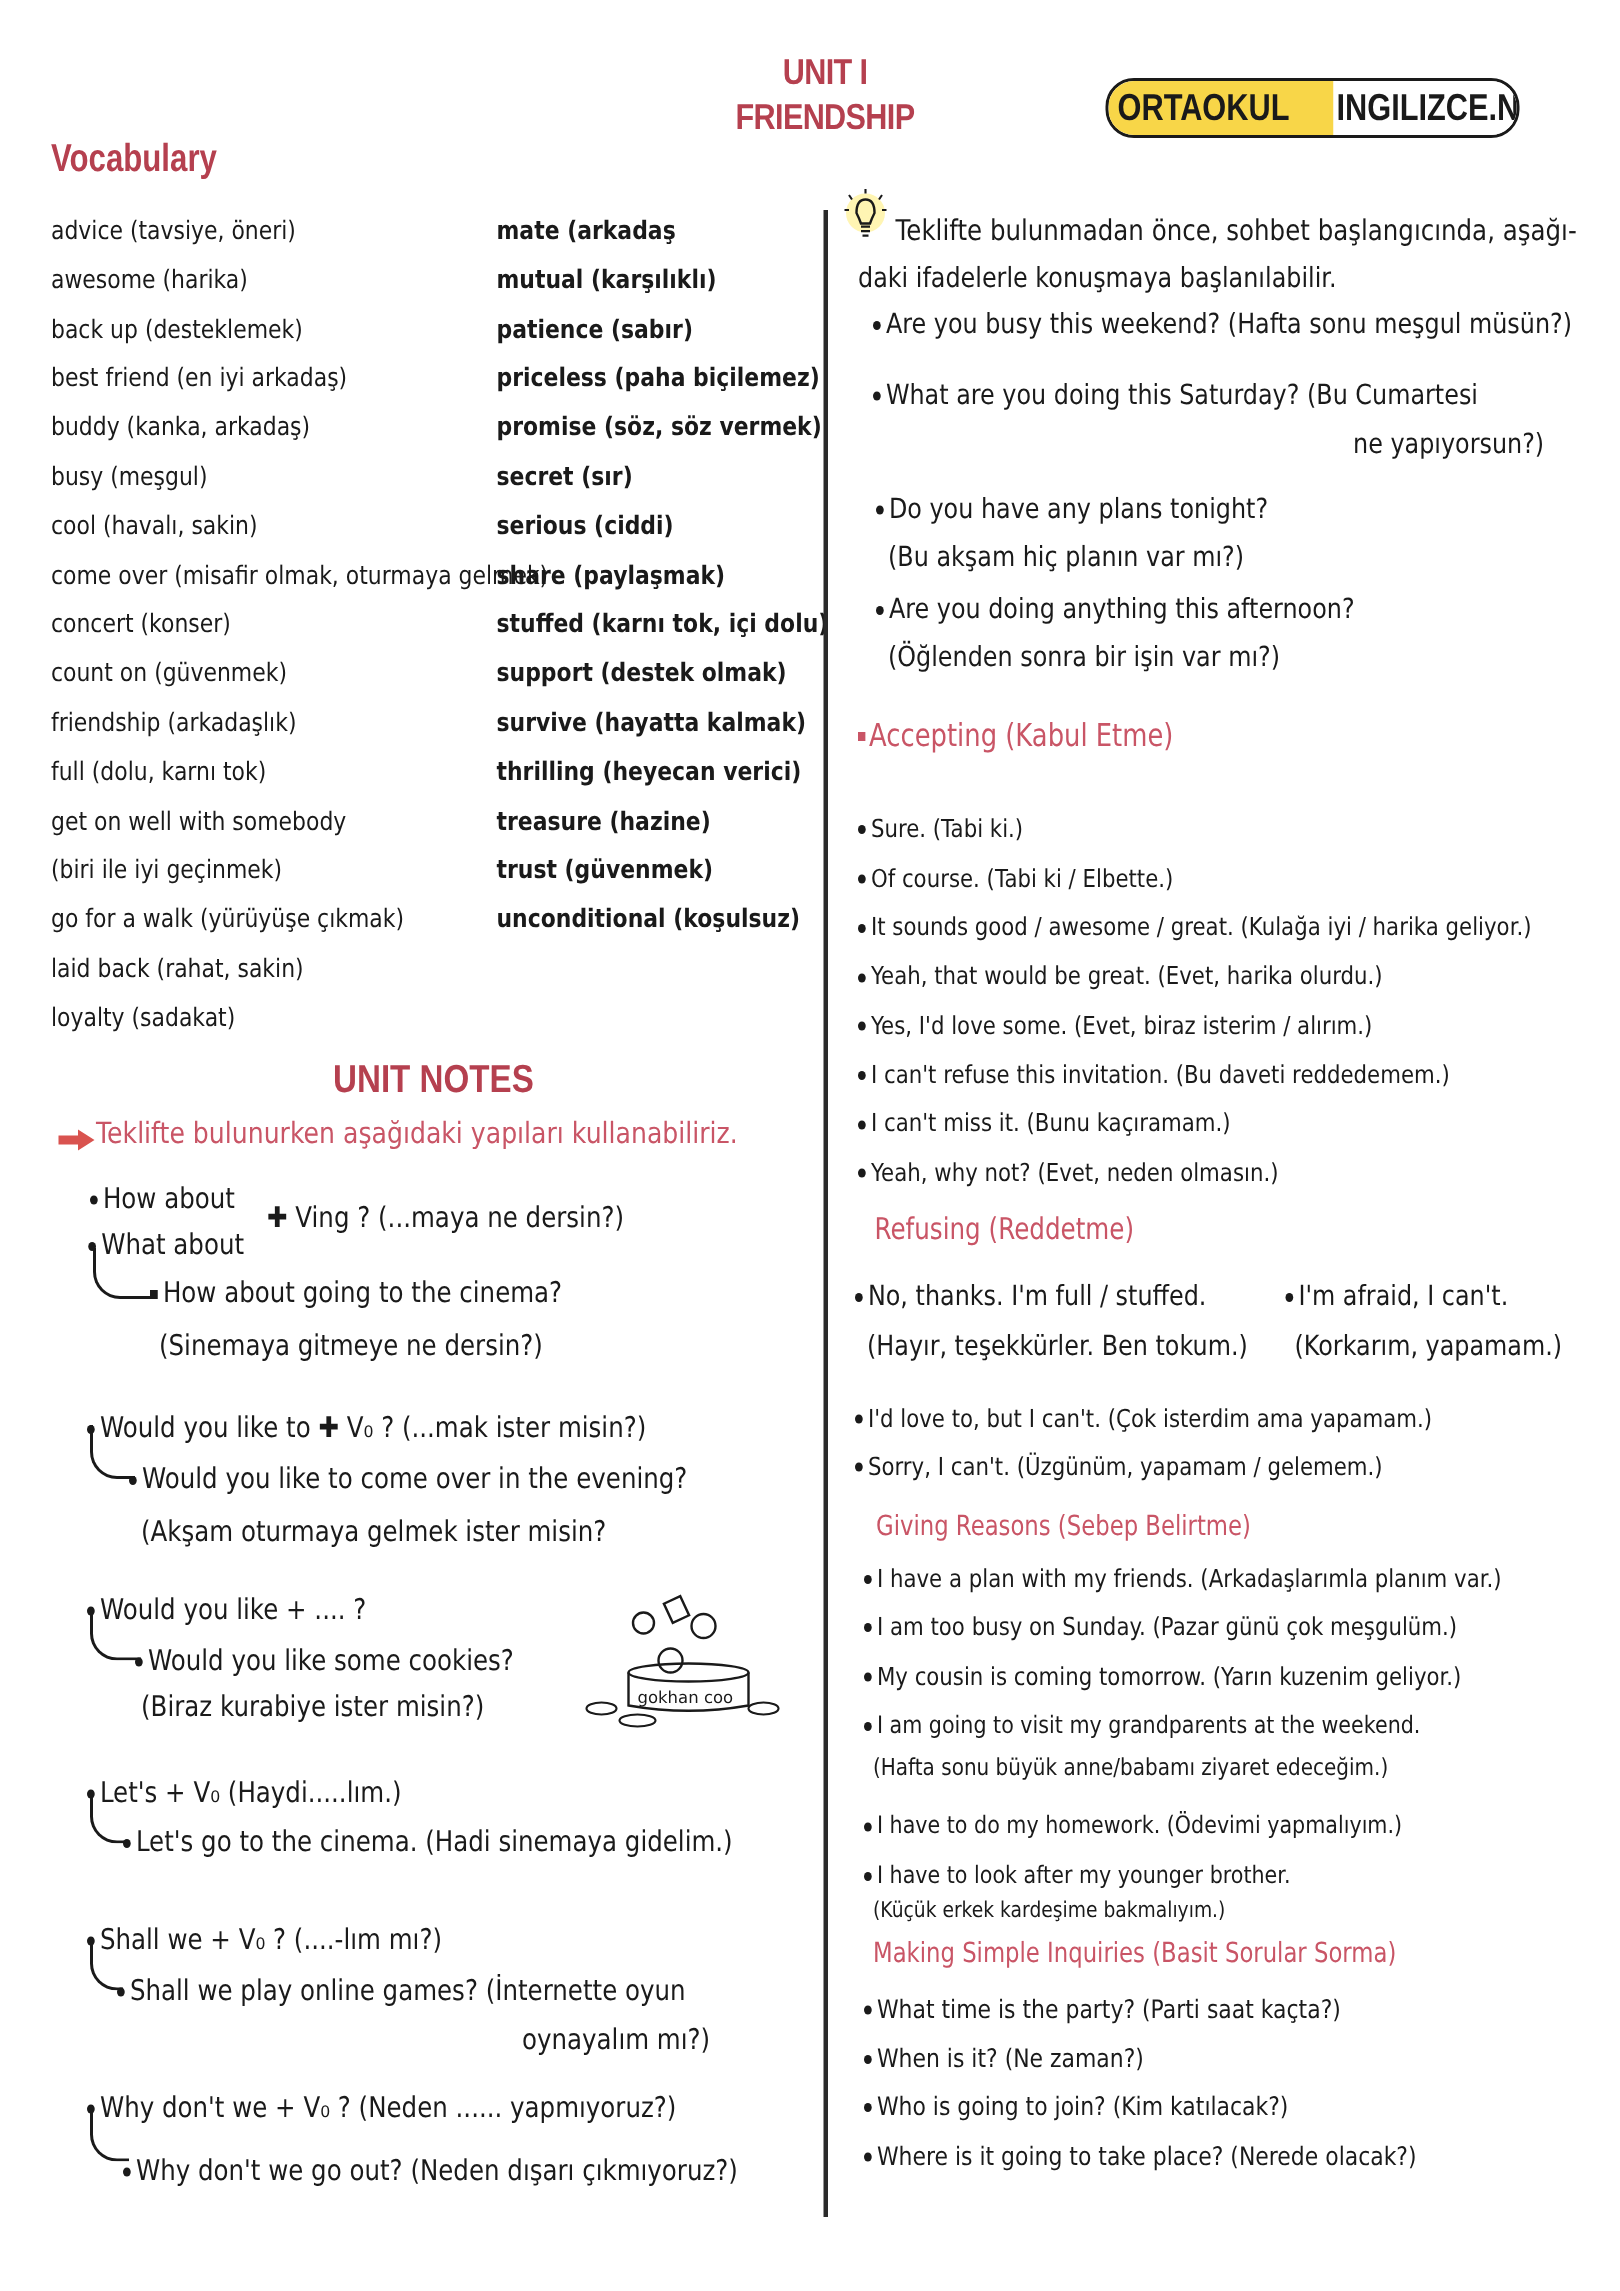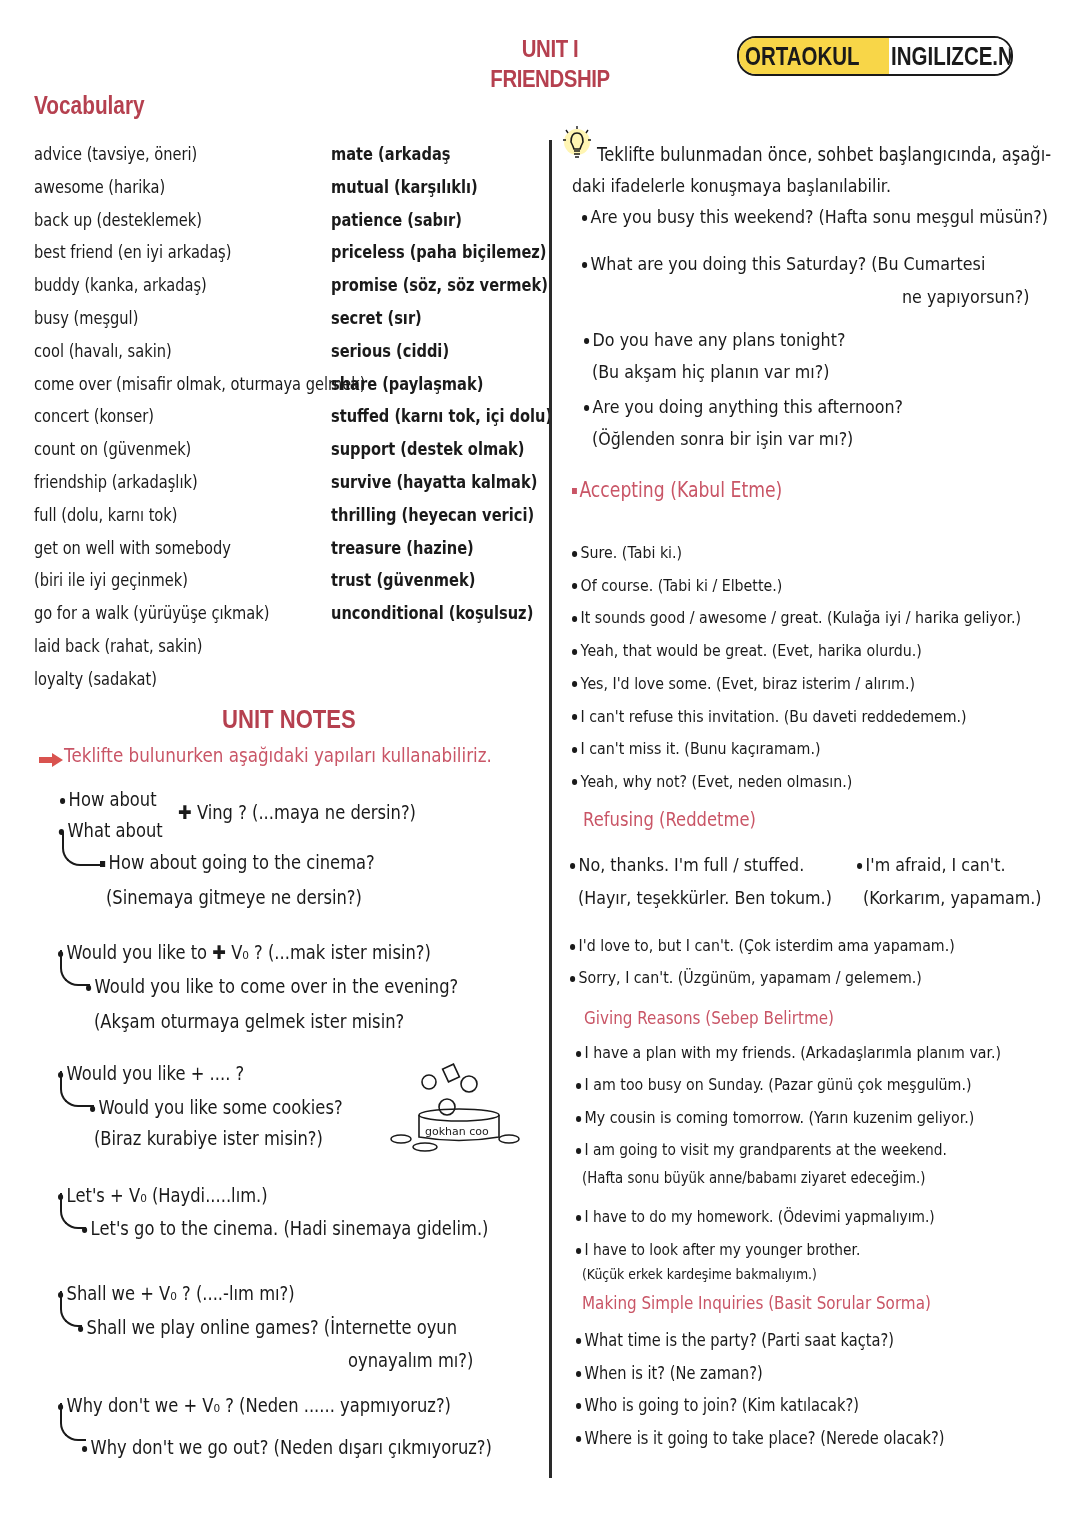--- a/index.html
+++ b/index.html
@@ -24,21 +24,21 @@
   .dot { display:inline-block; width:6px; height:6px; border-radius:50%; background:#1a1a1a; vertical-align:middle; margin-right:4px; }
 </style>
 </head>
 <body>
 
 <div class="abs title" style="left:470px;top:34px;width:160px;">
   <div>UNIT I</div>
   <div>FRIENDSHIP</div>
 </div>
 
-<div class="abs logo" style="left:737px;top:36px;width:272px;border-radius:19px;">
+<div class="abs logo" style="left:737px;top:52px;width:272px;border-radius:19px;">
   <div class="y"><span>ORTAOKUL</span></div>
   <div class="w"><span>INGILIZCE.NET</span></div>
 </div>
 
 <div class="abs vocab-head" style="left:34px;top:90px;">Vocabulary</div>
 
 <div class="abs vcol" style="left:34px;top:138px;width:300px;">
   <div>advice (tavsiye, öneri)</div>
   <div>awesome (harika)</div>
   <div>back up (desteklemek)</div>

